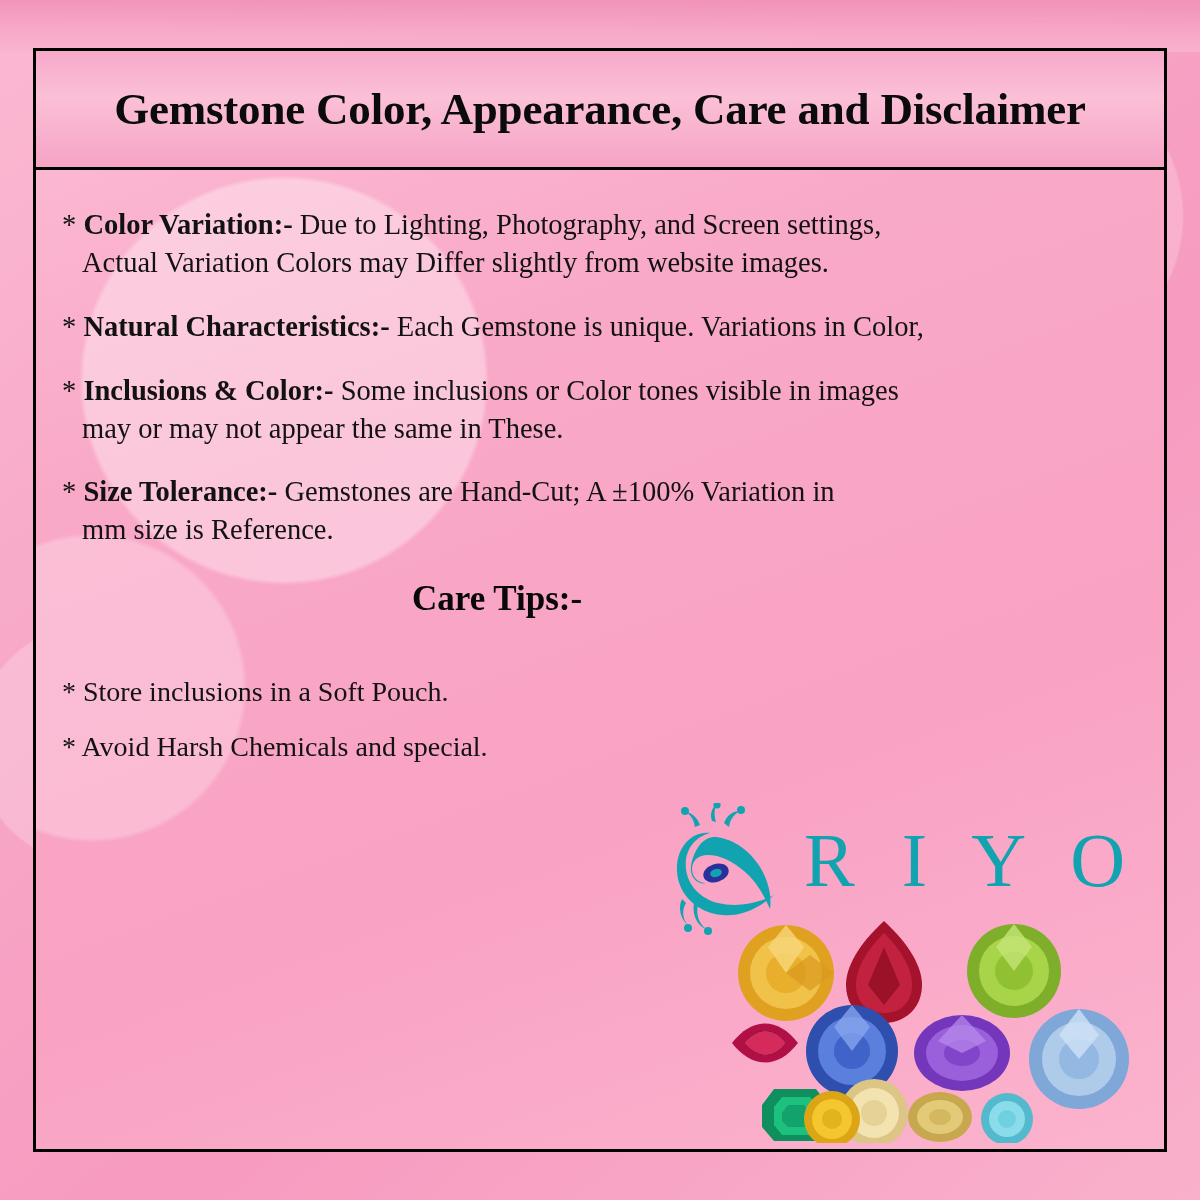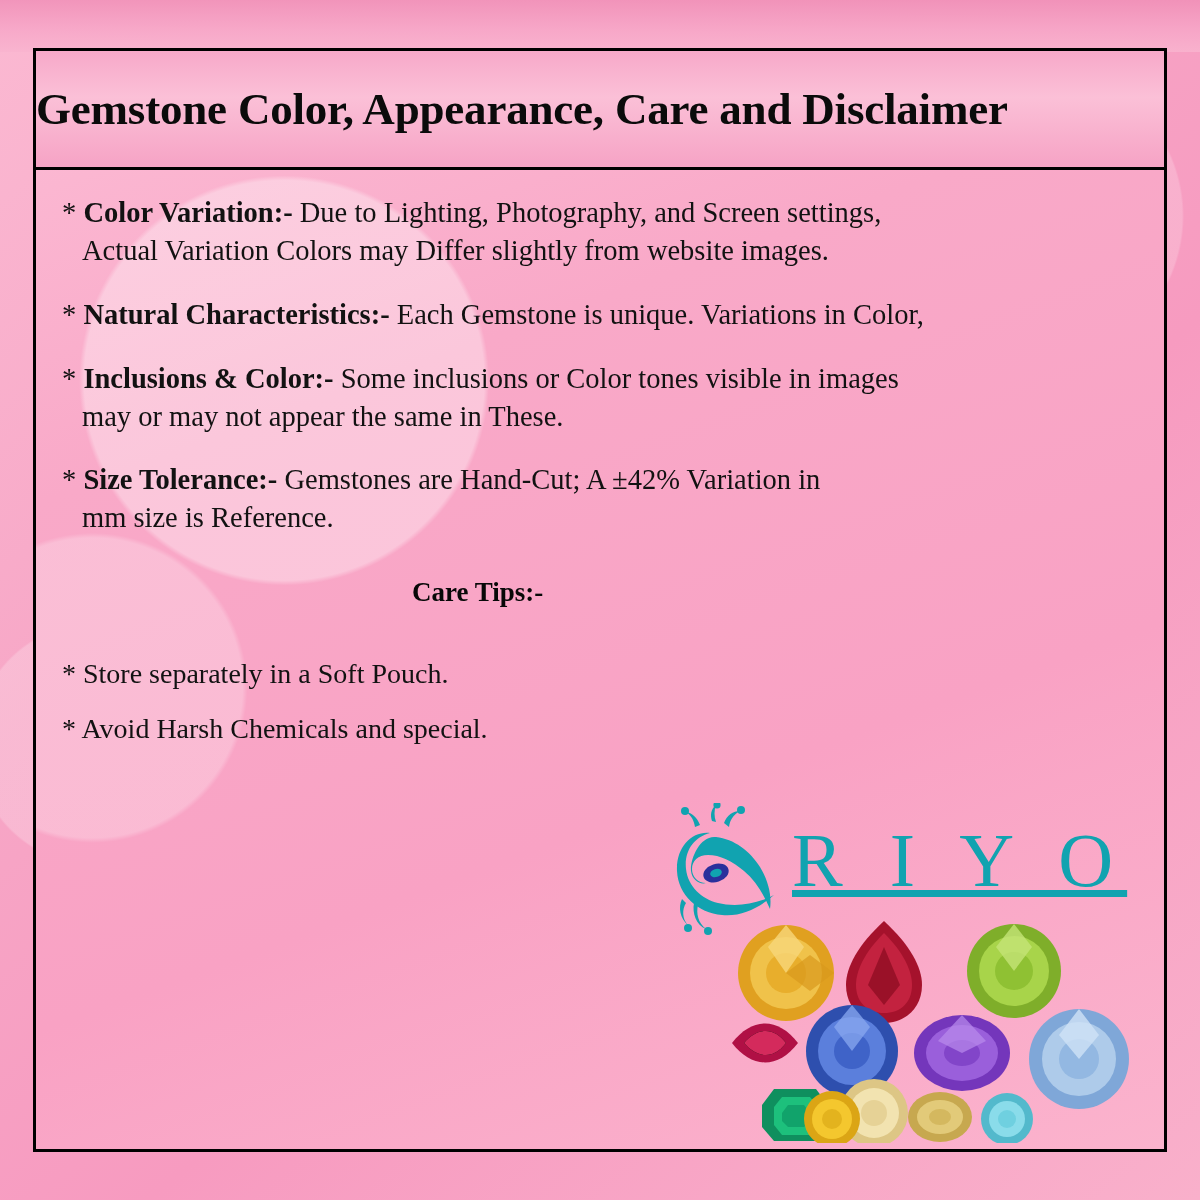--- a/index.html
+++ b/index.html
@@ -50,20 +50,21 @@
     overflow: hidden;
   }
 
   .title-band {
     position: relative;
     height: 116px;
     border-bottom: 3px solid #000;
     background: linear-gradient(180deg, #f7a9c9 0%, #fbc0d7 40%, #f6a3c5 100%);
     display: flex;
     align-items: center;
+    justify-content: center;
   }
   .title {
     font-size: 45px;
     font-weight: bold;
     color: #0b0b0b;
     letter-spacing: -0.2px;
     white-space: nowrap;
   }
 
   .body {
@@ -71,20 +72,21 @@
     padding: 24px 26px 0 26px;
   }
 
   .bullet {
     position: relative;
     font-size: 28.5px;
     line-height: 1.33;
     color: #121212;
     margin-bottom: 26px;
     text-indent: 0;
+    margin-top: 12px;
   }
   .bullet .star {
     font-weight: normal;
   }
   .bullet b {
     font-weight: bold;
   }
   .bullet .l2 {
     display: block;
     padding-left: 20px;
@@ -92,22 +94,22 @@
 
   
   .care-row {
     position: relative;
     height: 86px;
     margin-top: 12px;
   }
   .care-tips {
     position: absolute;
     left: 350px;
-    top: 14px;
-    font-size: 27px;
+    top: 4px;
+    font-size: 35px;
     font-weight: bold;
     color: #080808;
   }
 
   .care-list {
     margin-top: 6px;
   }
   .care-list .bullet {
     font-size: 28px;
     margin-bottom: 18px;
@@ -116,27 +118,26 @@
   
   .logo {
     position: absolute;
     right: 20px;
     top: 752px;
     width: 480px;
     height: 140px;
   }
   .logo-text {
     position: absolute;
-    left: 128px;
+    left: 140px;
     top: 14px;
     font-size: 76px;
     letter-spacing: 14px;
     color: #11a3b0;
     font-family: "Liberation Serif", serif;
-    text-decoration: underline;
   }
   .peacock {
     position: absolute;
     left: 0;
     top: 0;
   }
 
   
   .gems {
     position: absolute;
@@ -172,32 +173,32 @@
 
       <div class="bullet">
         <span class="star">*</span>
         <b>Inclusions &amp; Color:-</b><span> Some inclusions or Color tones visible in images</span>
         <span class="l2">may or may not appear the same in These.</span>
       </div>
 
 
       <div class="bullet">
         <span class="star">*</span>
-        <b>Size Tolerance:-</b><span> Gemstones are Hand-Cut; A ±42% Variation in</span>
+        <b>Size Tolerance:-</b><span> Gemstones are Hand-Cut; A ±100% Variation in</span>
         <span class="l2">mm size is Reference.</span>
       </div>
 
       <div class="care-row">
         <div class="care-tips">Care Tips:-</div>
       </div>
 
       <div class="care-list">
         <div class="bullet">
           <span class="star">*</span>
-          <span>Store separately in a Soft Pouch.</span>
+          <span>Store inclusions in a Soft Pouch.</span>
         </div>
         <div class="bullet">
           <span class="star">*</span>
           <span>Avoid Harsh Chemicals and special.</span>
         </div>
       </div>
 
     </div>
 
     <div class="logo">

